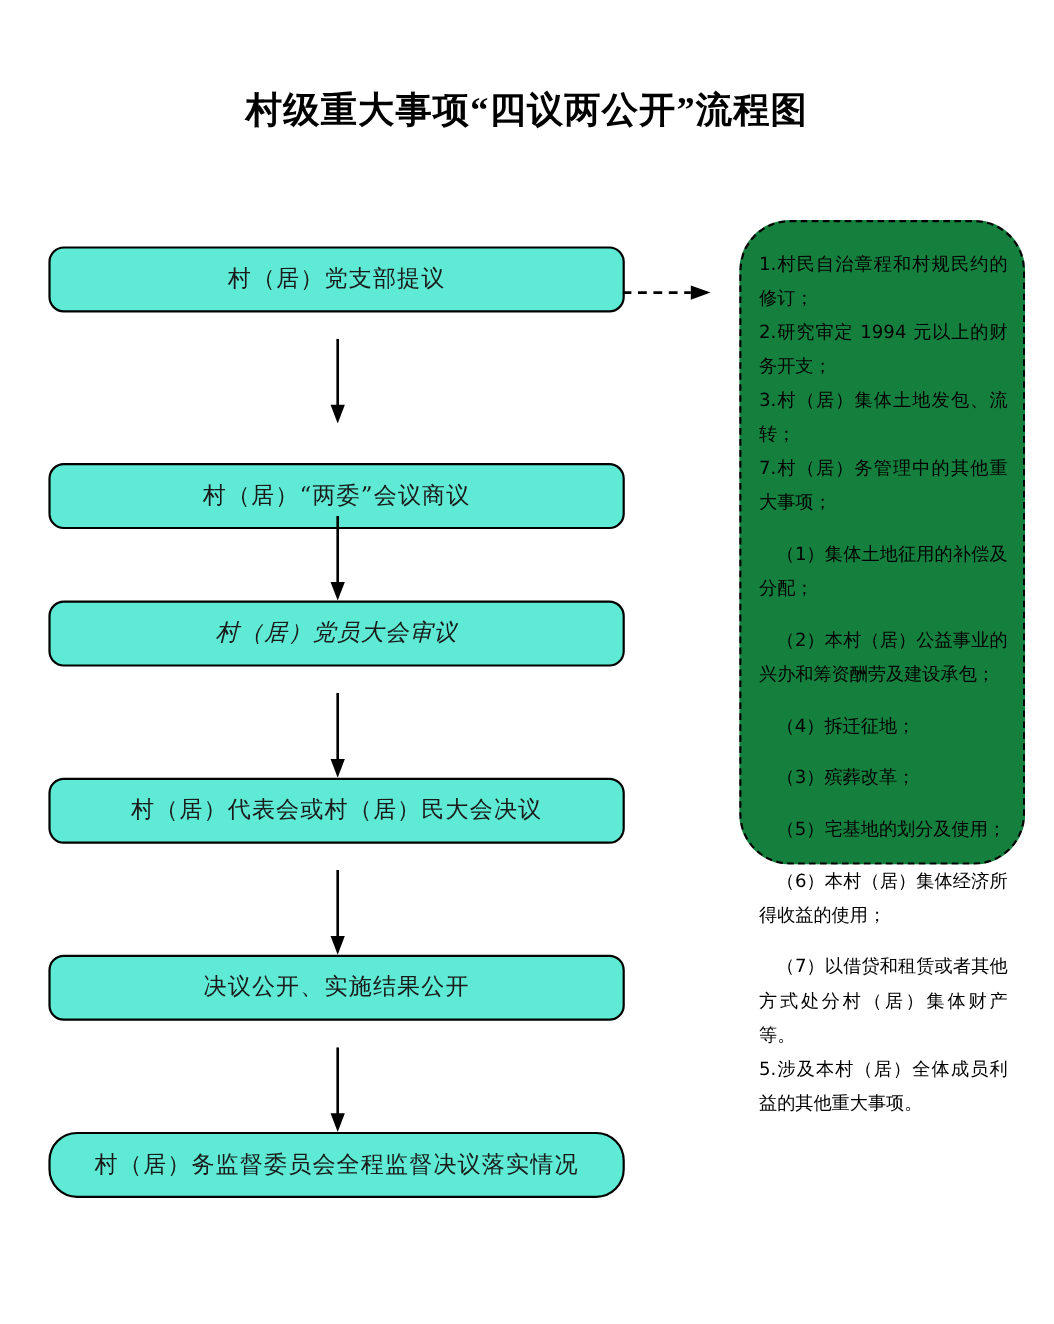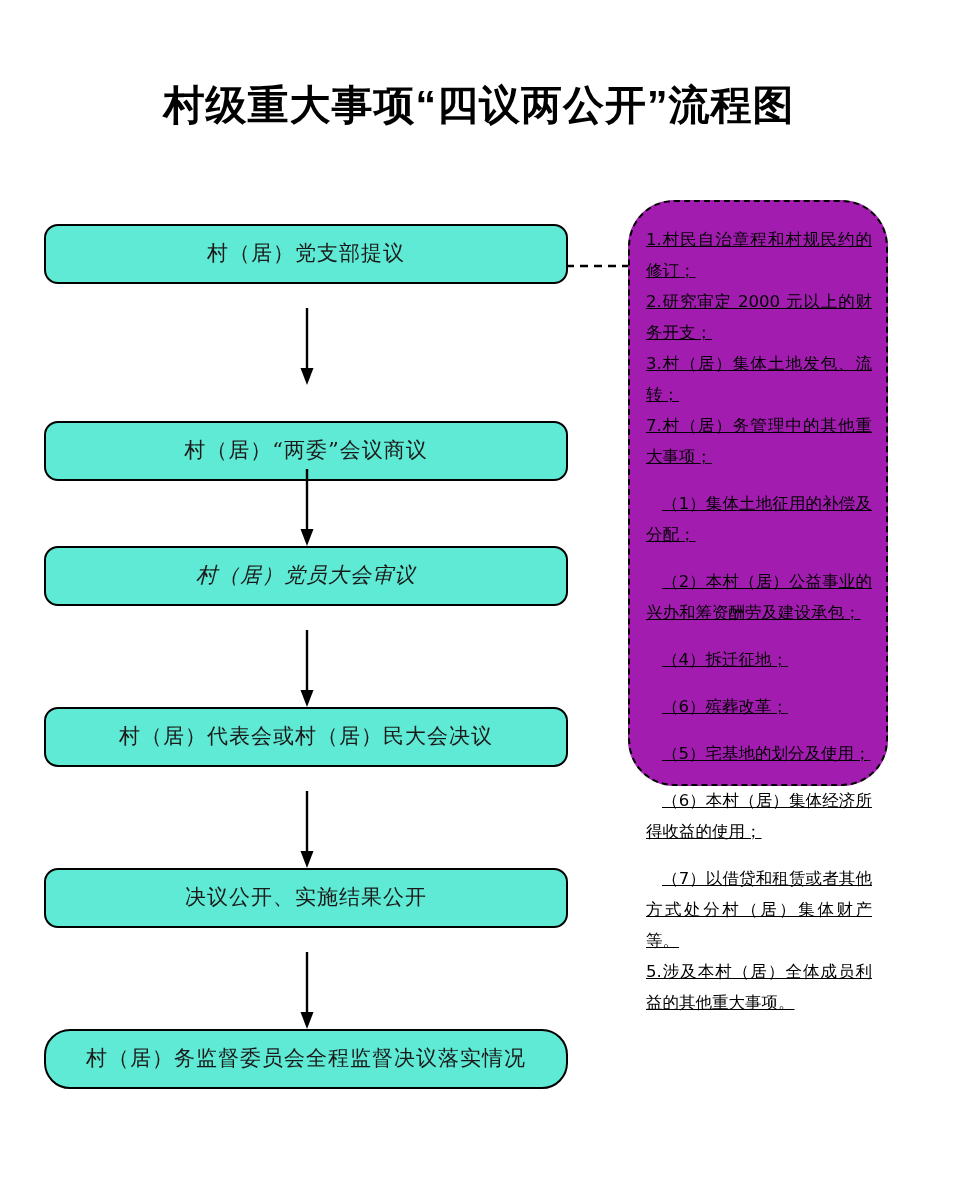--- a/index.html
+++ b/index.html
@@ -23,25 +23,25 @@
     height: 1204px;
   }
 
   
   .title {
     position: absolute;
     left: 0;
     top: 78px;
     width: 958px;
     text-align: center;
-    font-size: 41px;
+    font-size: 33px;
     font-weight: bold;
     letter-spacing: 1px;
     color: #000;
-    font-family: Liberation Sans, sans-serif;
+    font-family: Liberation Serif, serif;
   }
 
   
   .flow-box {
     position: absolute;
     left: 44px;
     width: 524px;
     height: 60px;
     box-sizing: border-box;
     border: 2px solid #000000;
@@ -86,30 +86,29 @@
     position: absolute;
     left: 566px;
     top: 256px;
     width: 82px;
     height: 20px;
   }
 
   
   .side-panel {
     position: absolute;
-    left: 628px;
+    left: 672px;
     top: 200px;
     width: 260px;
     height: 586px;
     box-sizing: border-box;
     border: 2px dashed #000000;
     border-radius: 46px;
-    background: #a21caf;
+    background: #15803d;
     padding: 22px 14px 10px 16px;
-    text-decoration: underline;
   }
   .panel-list {
     font-size: 16.5px;
     line-height: 31px;
     color: #000000;
     font-family: "DejaVu Sans", "Liberation Sans", sans-serif;
   }
   .panel-item {
     margin: 0;
     text-align: justify;
@@ -180,27 +179,27 @@
   <div class="dashed-arrow">
     <svg width="82" height="20" viewBox="0 0 82 20">
       <line x1="0" y1="10" x2="62" y2="10" stroke="#000" stroke-width="2.4" stroke-dasharray="8,6"></line>
       <polygon points="80,10 62,3.5 62,16.5" fill="#000"></polygon>
     </svg>
   </div>
 
   <div class="side-panel">
     <div class="panel-list">
       <p class="panel-item">1.村民自治章程和村规民约的修订；</p>
-      <p class="panel-item">2.研究审定 2000 元以上的财务开支；</p>
+      <p class="panel-item">2.研究审定 1994 元以上的财务开支；</p>
       <p class="panel-item">3.村（居）集体土地发包、流转；</p>
       <p class="panel-item">7.村（居）务管理中的其他重大事项；</p>
       <p class="panel-item sub">（1）集体土地征用的补偿及分配；</p>
       <p class="panel-item sub">（2）本村（居）公益事业的兴办和筹资酬劳及建设承包；</p>
       <p class="panel-item sub">（4）拆迁征地；</p>
-      <p class="panel-item sub">（6）殡葬改革；</p>
+      <p class="panel-item sub">（3）殡葬改革；</p>
       <p class="panel-item sub">（5）宅基地的划分及使用；</p>
       <p class="panel-item sub">（6）本村（居）集体经济所得收益的使用；</p>
       <p class="panel-item sub">（7）以借贷和租赁或者其他方式处分村（居）集体财产等。</p>
       <p class="panel-item">5.涉及本村（居）全体成员利益的其他重大事项。</p>
     </div>
   </div>
 
 </div>
 
 </body></html>

